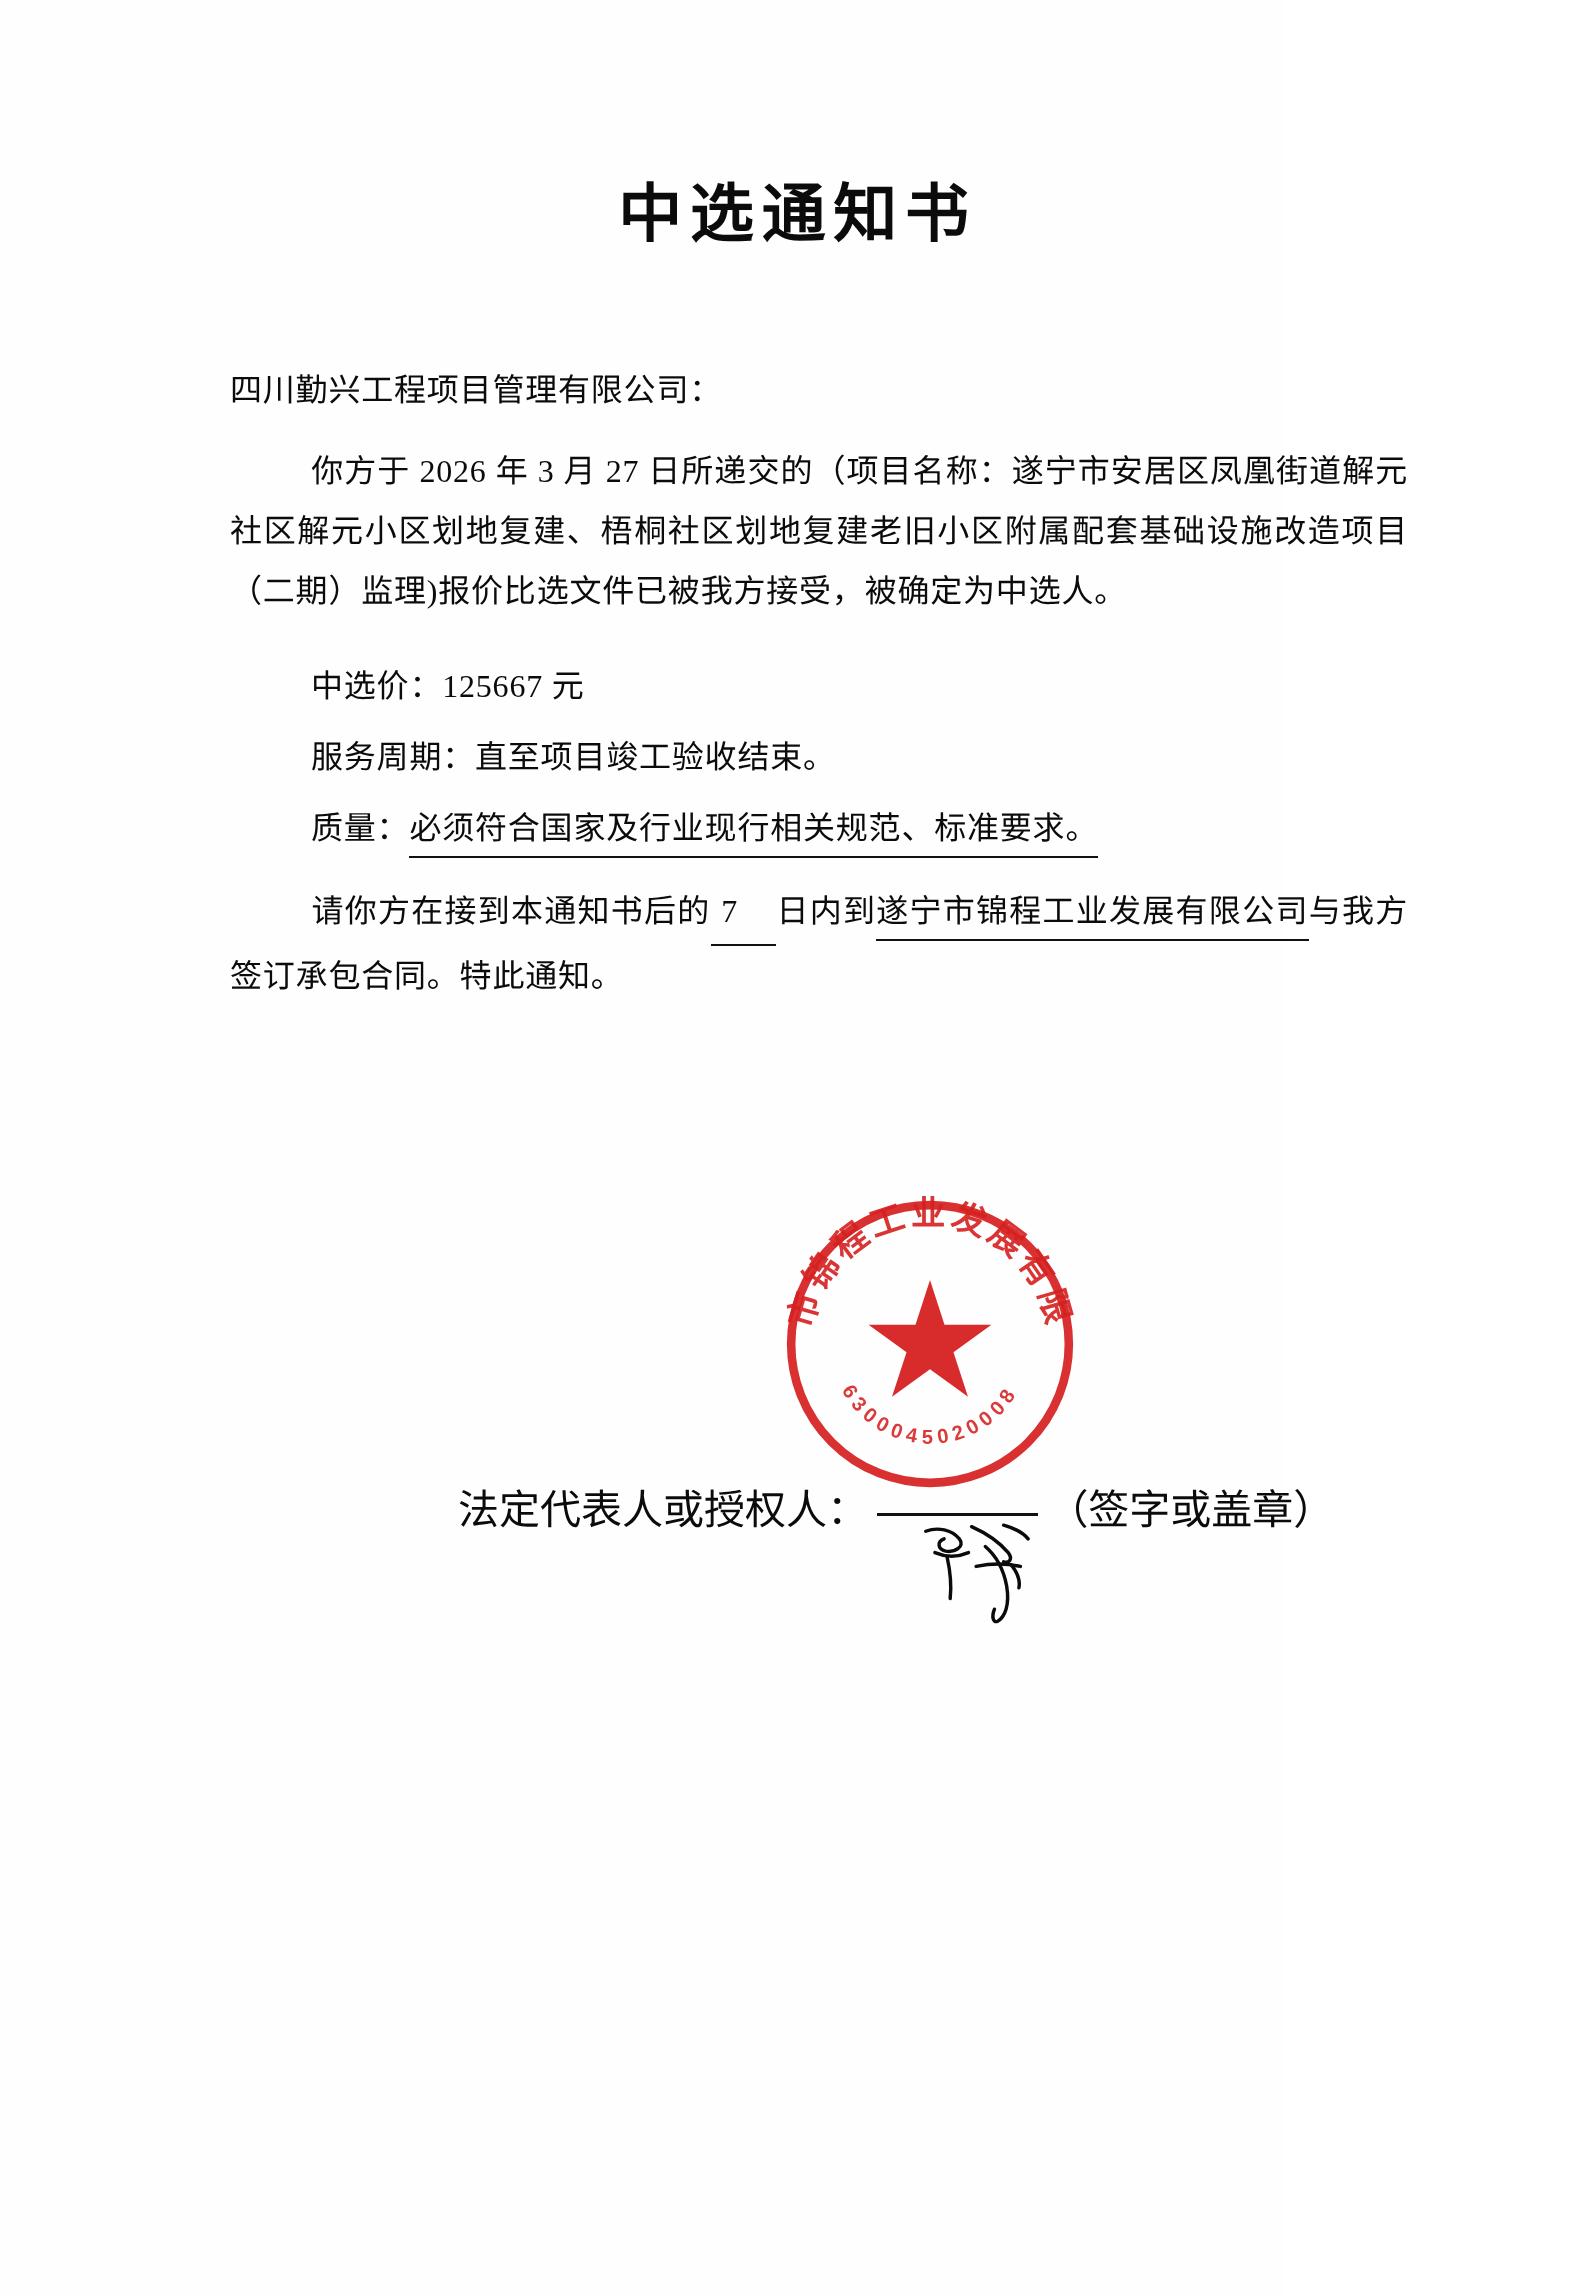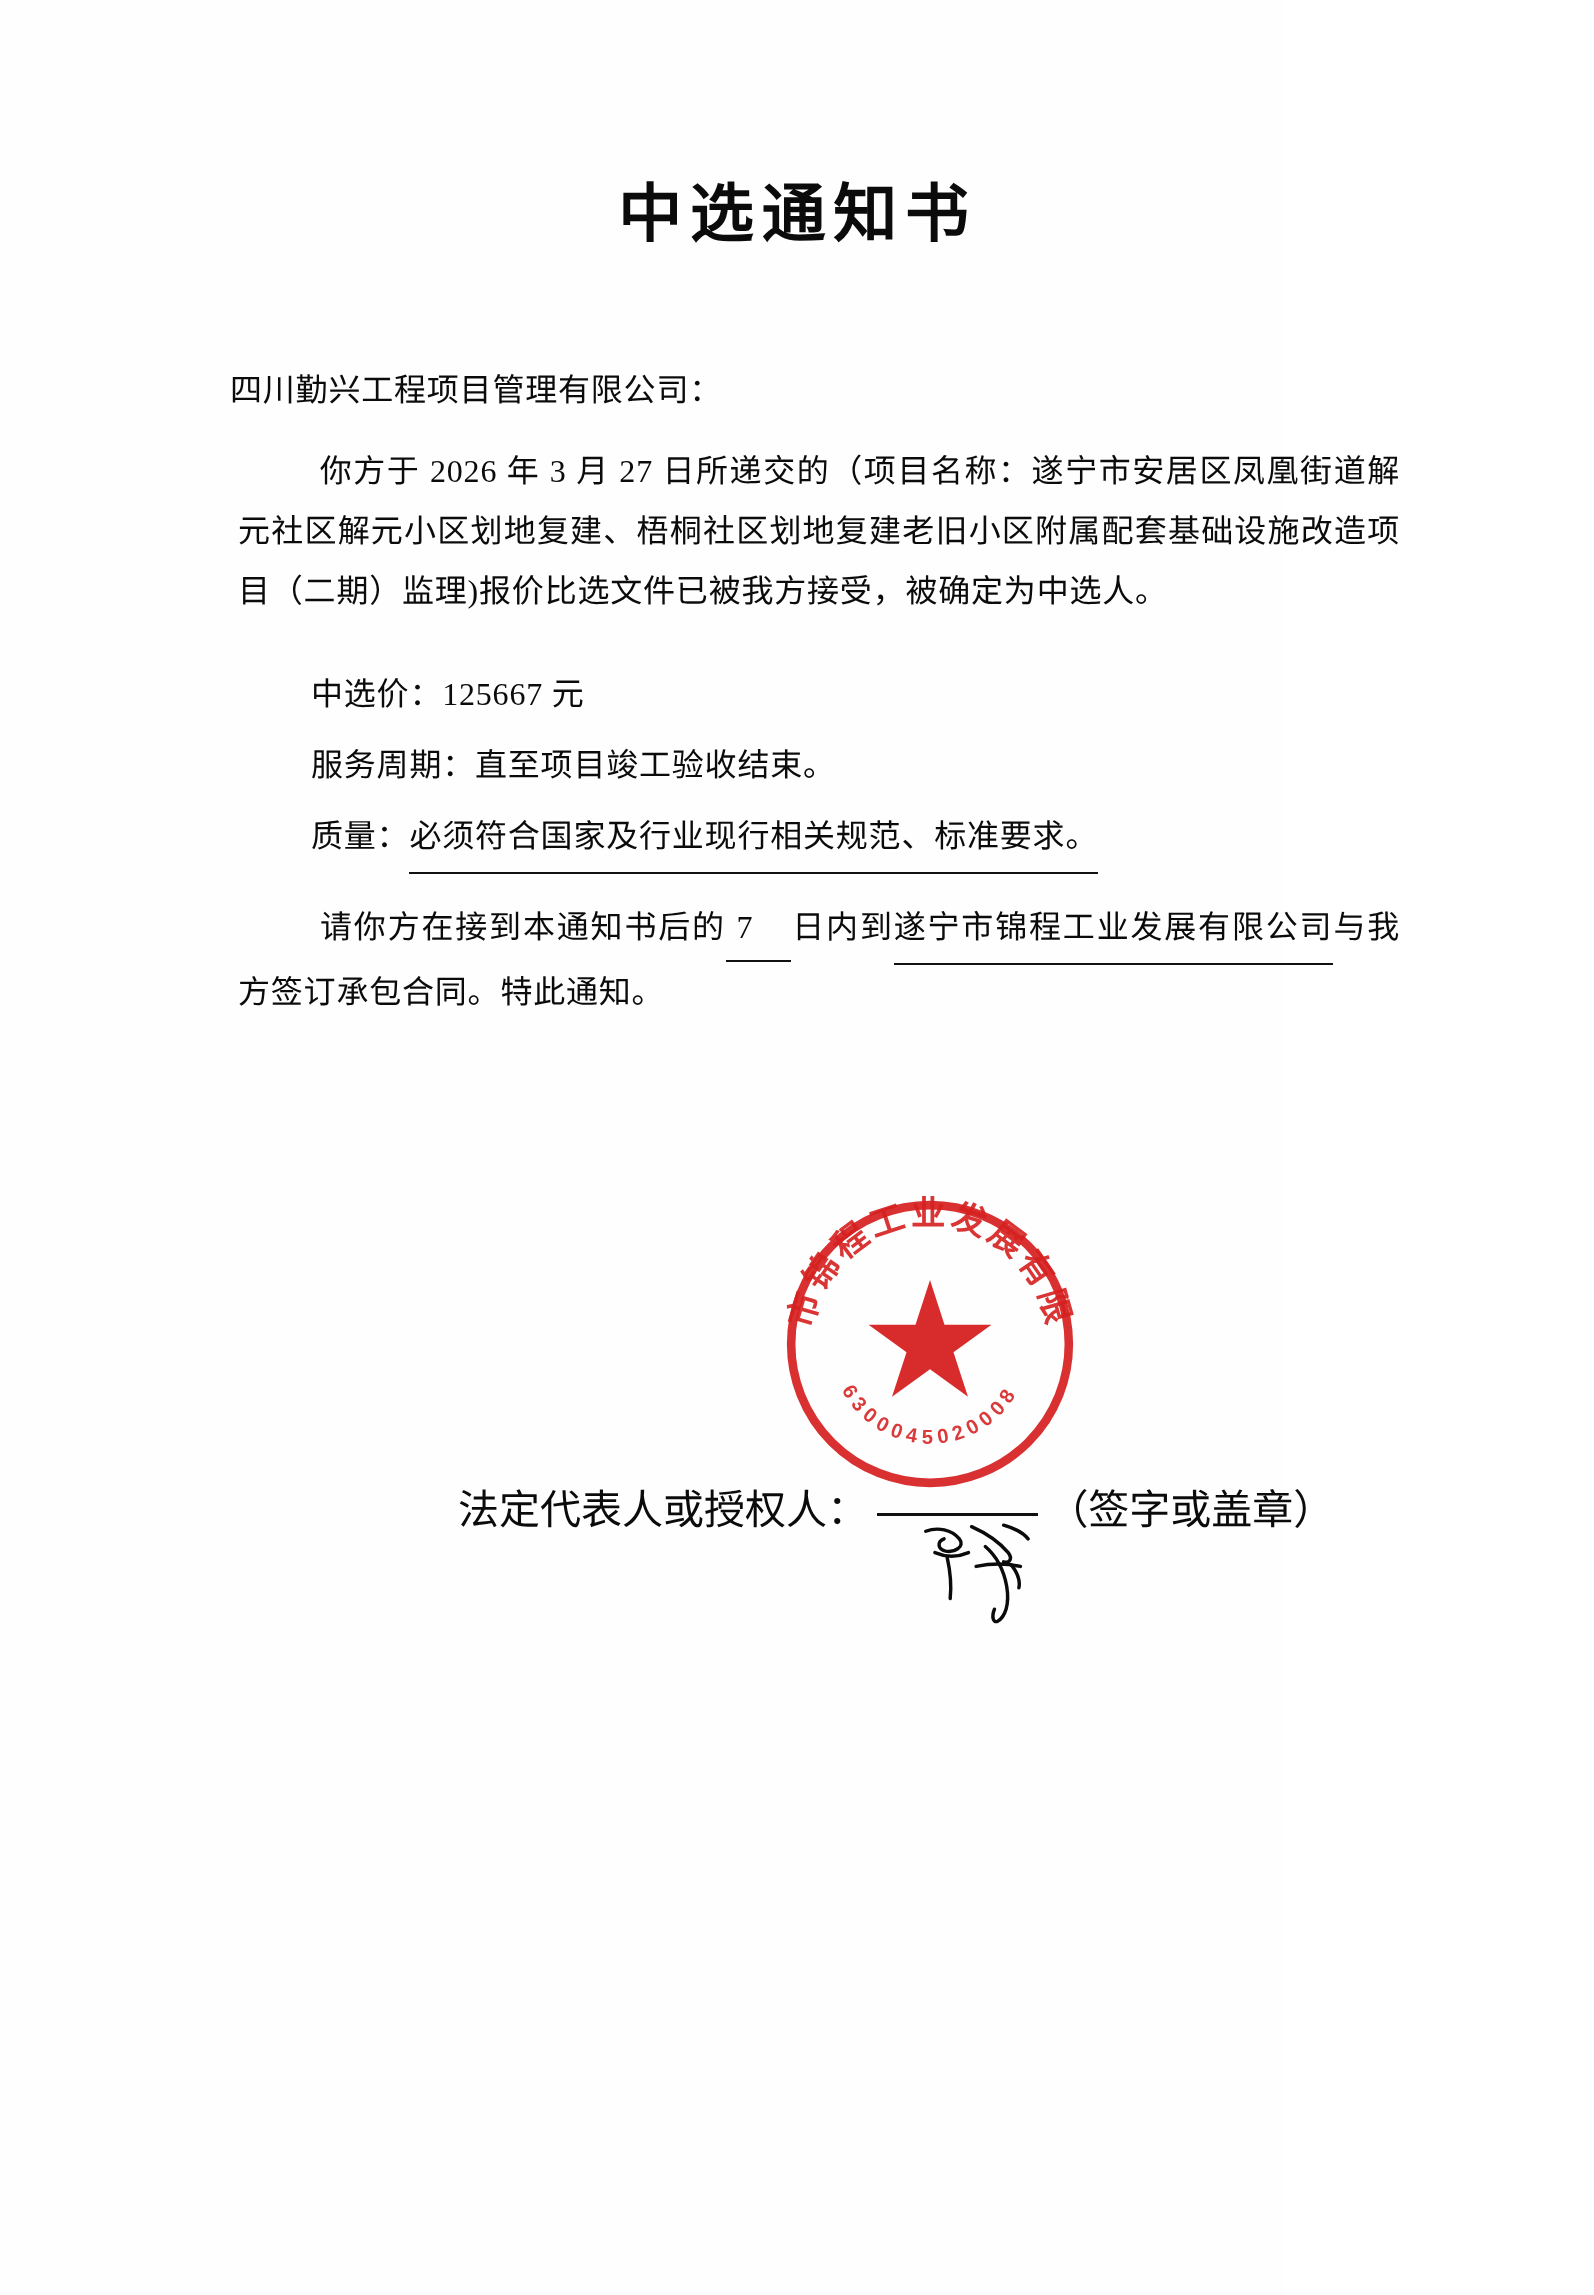--- a/index.html
+++ b/index.html
@@ -47,21 +47,21 @@
     line-height: 60px;
     letter-spacing: 0.8px;
   }
 
   .addressee {
     margin: 0 0 21.4px 0;
     white-space: nowrap;
   }
 
   .para {
-    margin: 8px;
+    margin: 0;
     text-align: justify;
     text-justify: inter-character;
     text-align-last: left;
   }
   .para .indent {
     display: inline-block;
     width: 81px;
   }
 
   .spacer-sm { height: 35px; }
@@ -69,21 +69,21 @@
 
   .detail-line {
     margin: 0;
     padding-left: 81px;
     white-space: nowrap;
   }
   .detail-line + .detail-line { margin-top: 11px; }
 
   .u {
     border-bottom: 2.3px solid #111;
-    padding-bottom: 18px;
+    padding-bottom: 10px;
   }
   .u-blank {
     display: inline-block;
     border-bottom: 2.3px solid #111;
     text-align: center;
     padding: 0 10.7px 2.3px 10.7px;
   }
   .u-blank.days { min-width: 44px; }
 
   

